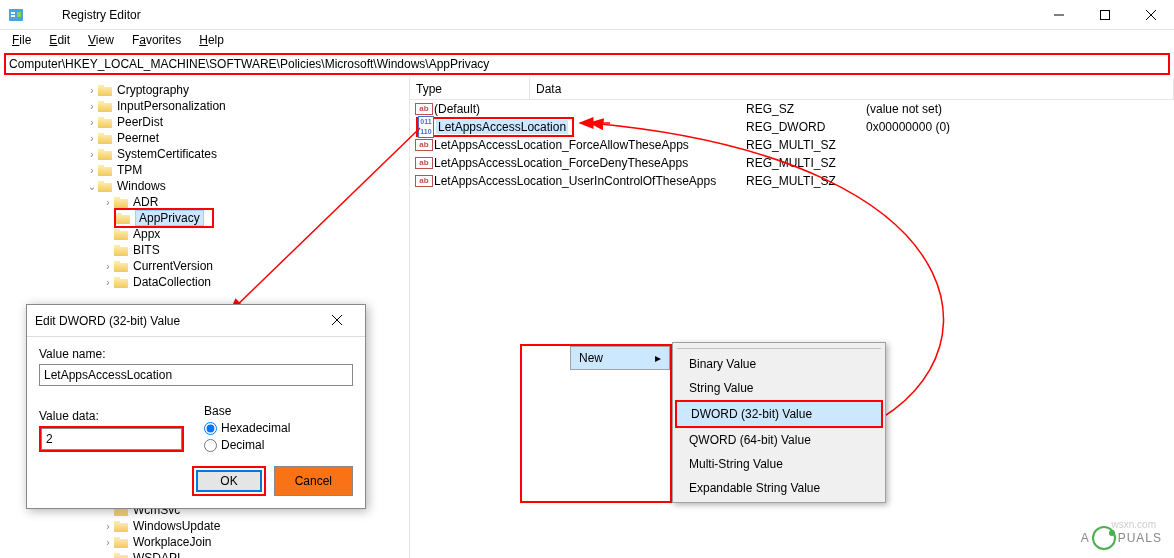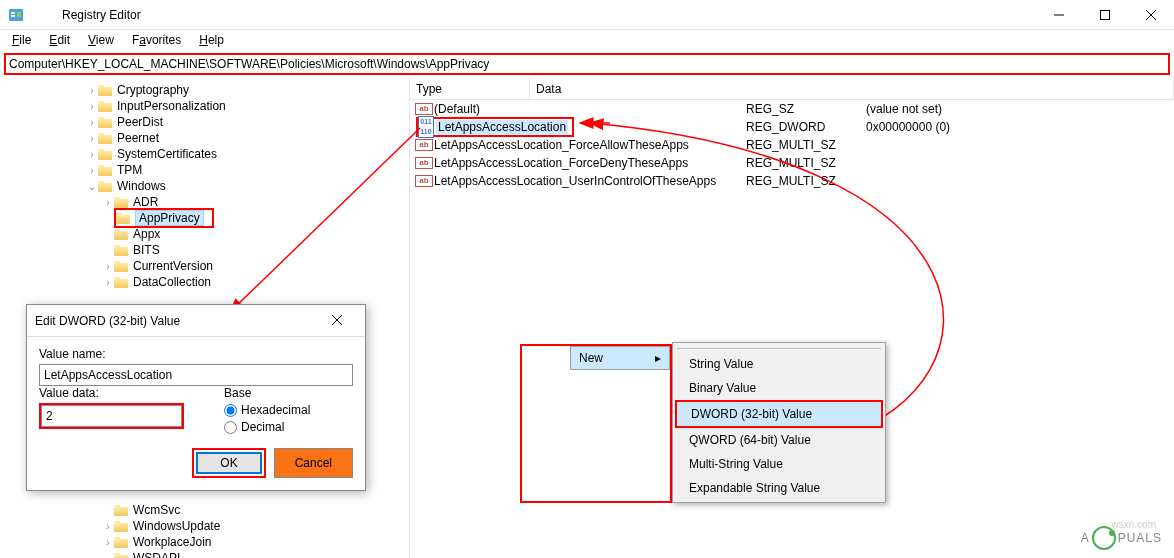--- a/index.html
+++ b/index.html
@@ -49,21 +49,21 @@
     .sel-val { background: #cce8ff; padding: 0 2px; }
     
     
     .dialog { position: absolute; left: 26px; top: 304px; width: 340px; background: #fff; border: 1px solid #888; box-shadow: 2px 2px 10px rgba(0,0,0,0.3); z-index: 30; }
     .dlg-title { height: 32px; display: flex; align-items: center; padding: 0 8px; border-bottom: 1px solid #ddd; }
     .dlg-close { margin-left: auto; width: 40px; text-align: center; }
     .dlg-body { padding: 10px 12px 12px; }
     .dlg-label { margin-bottom: 3px; display: block; }
     .dlg-input { width: 100%; border: 1px solid #888; padding: 3px 4px; height: 22px; }
     .dlg-input.ro { background: #fff; }
-    .dlg-row { display: flex; gap: 40px; margin-top: 0; }
+    .dlg-row { display: flex; gap: 20px; margin-top: 18px; align-items: flex-end; }
     .val-data-wrap { width: 145px; }
     .val-data-inp { border: 2px solid #ff0000; padding: 0; }
     .val-data-inp input { width: 100%; border: 1px solid #888; padding: 3px 4px; height: 22px; }
     .base-group { }
     .radio-row { display: flex; align-items: center; gap: 4px; margin-top: 3px; }
     .radio-row input { margin: 0; }
     .dlg-btns { display: flex; justify-content: flex-end; gap: 8px; margin-top: 14px; }
     .btn { border: 1px solid #888; background: #f97316; padding: 4px 20px; cursor: pointer; }
     .btn-ok-wrap { border: 2px solid #ff0000; padding: 2px; }
     .btn-ok { border: 2px solid #0078d7; background: #e5e5e5; padding: 2px 22px; }
@@ -333,22 +333,22 @@
   <div class="ctx1">
     <div class="ctx1-inner">
       <div class="ctx1-item">
         <span>New</span>
         <span>▸</span>
       </div>
     </div>
   </div>
   <div class="ctx2" id="ctx2">
       <div class="ctx2-sep"></div>
+      <div class="ctx2-item">Binary Value</div>
       <div class="ctx2-item">String Value</div>
-      <div class="ctx2-item">Binary Value</div>
       <div class="ctx2-item-wrap-hl">
         <div class="ctx2-item hl">DWORD (32-bit) Value</div>
       </div>
       <div class="ctx2-item">QWORD (64-bit) Value</div>
       <div class="ctx2-item">Multi-String Value</div>
       <div class="ctx2-item">Expandable String Value</div>
     </div>
 </div>
 
 <svg class="arrow" style="left:0;top:0" width="1174" height="558">

